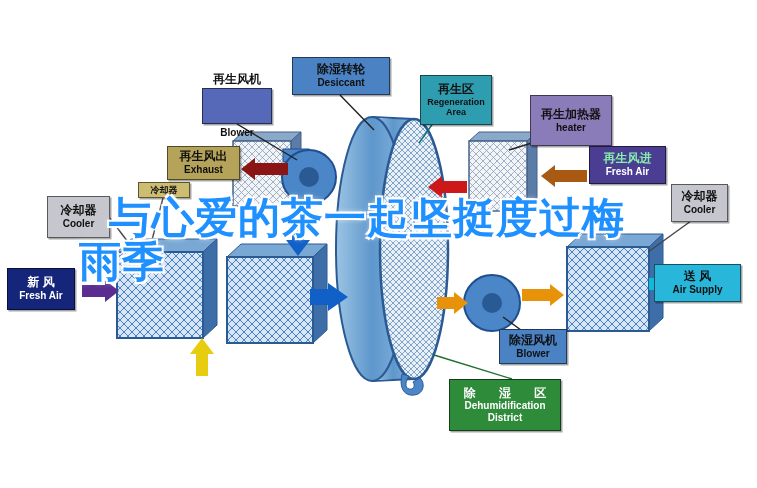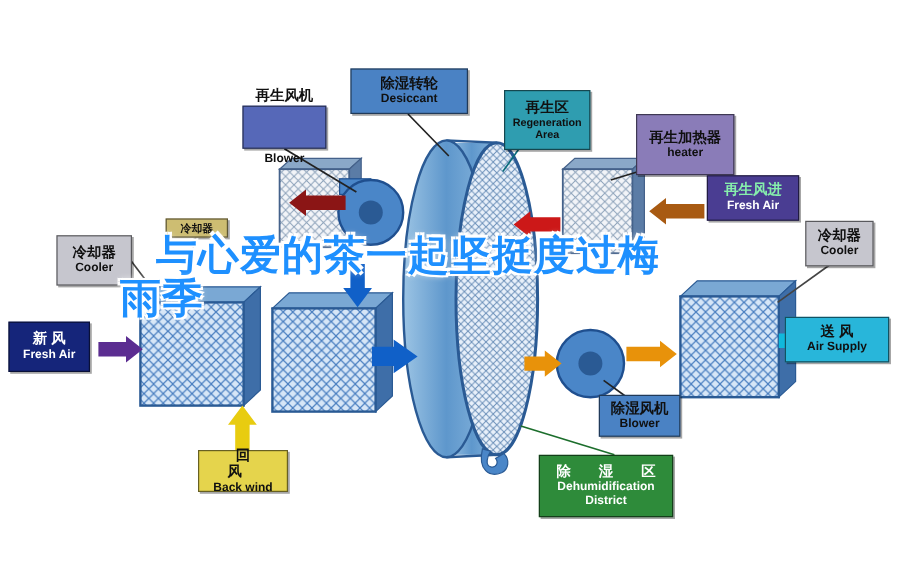--- a/index.html
+++ b/index.html
@@ -31,22 +31,22 @@
   #lbl-regen-freshair .zh{color:#86efac;}
   #lbl-regen-freshair .en{color:#ffffff;}
   #lbl-cooler-right{left:671px;top:184px;width:57px;height:38px;background:#c6c6ce;}
   #lbl-air-supply{left:654px;top:264px;width:87px;height:38px;background:#28b6da;}
   #lbl-back-wind{left:165px;top:375px;width:75px;height:35px;background:#e5d44c;}
   #lbl-back-wind .zh{letter-spacing:14px;text-indent:14px;}
   #lbl-dehumid-blower{left:499px;top:329px;width:68px;height:35px;background:#4a82c4;}
   #lbl-dehumid-district{left:449px;top:379px;width:112px;height:52px;background:#2e8b3a;color:#ffffff;}
   #lbl-dehumid-district .zh{letter-spacing:10px;text-indent:10px;}
   #watermark{
-    position:absolute;left:100px;top:196px;z-index:5;
-    color:#1e90ff;font-weight:bold;font-size:34px;line-height:1.05;letter-spacing:1px;
+    position:absolute;left:79px;top:196px;z-index:5;
+    color:#1e90ff;font-weight:bold;font-size:42px;line-height:1.05;letter-spacing:1px;
     text-shadow:-2px -2px 0 #fff,2px -2px 0 #fff,-2px 2px 0 #fff,2px 2px 0 #fff,0 0 6px #fff;
     white-space:nowrap;
   }
   #watermark .wl1{padding-left:30px;}
 </style>
 </head>
 <body>
 
 <div id="canvas">
 
@@ -160,20 +160,24 @@
   <div class="lbl" id="lbl-regen-blower">
     <span class="zh">再生风机</span>
     <span class="en">Blower</span>
   </div>
 
   <div class="lbl" id="lbl-heater">
     <span class="zh">再生加热器</span>
     <span class="en">heater</span>
   </div>
 
+  <div class="lbl" id="lbl-exhaust">
+    <span class="zh">再生风出</span>
+    <span class="en">Exhaust</span>
+  </div>
 
   <div class="lbl" id="lbl-cooler-left">
     <span class="zh">冷却器</span>
     <span class="en">Cooler</span>
   </div>
 
   <div class="lbl" id="lbl-cooler-small">
     <span class="zh">冷却器</span>
   </div>
 
@@ -190,24 +194,20 @@
   <div class="lbl" id="lbl-cooler-right">
     <span class="zh">冷却器</span>
     <span class="en">Cooler</span>
   </div>
 
   <div class="lbl" id="lbl-air-supply">
     <span class="zh">送 风</span>
     <span class="en">Air Supply</span>
   </div>
 
-  <div class="lbl" id="lbl-back-wind">
-    <span class="zh">回 风</span>
-    <span class="en">Back wind</span>
-  </div>
 
   <div class="lbl" id="lbl-dehumid-blower">
     <span class="zh">除湿风机</span>
     <span class="en">Blower</span>
   </div>
 
   <div class="lbl" id="lbl-dehumid-district">
     <span class="zh">除 湿 区</span>
     <span class="en">Dehumidification District</span>
   </div>

